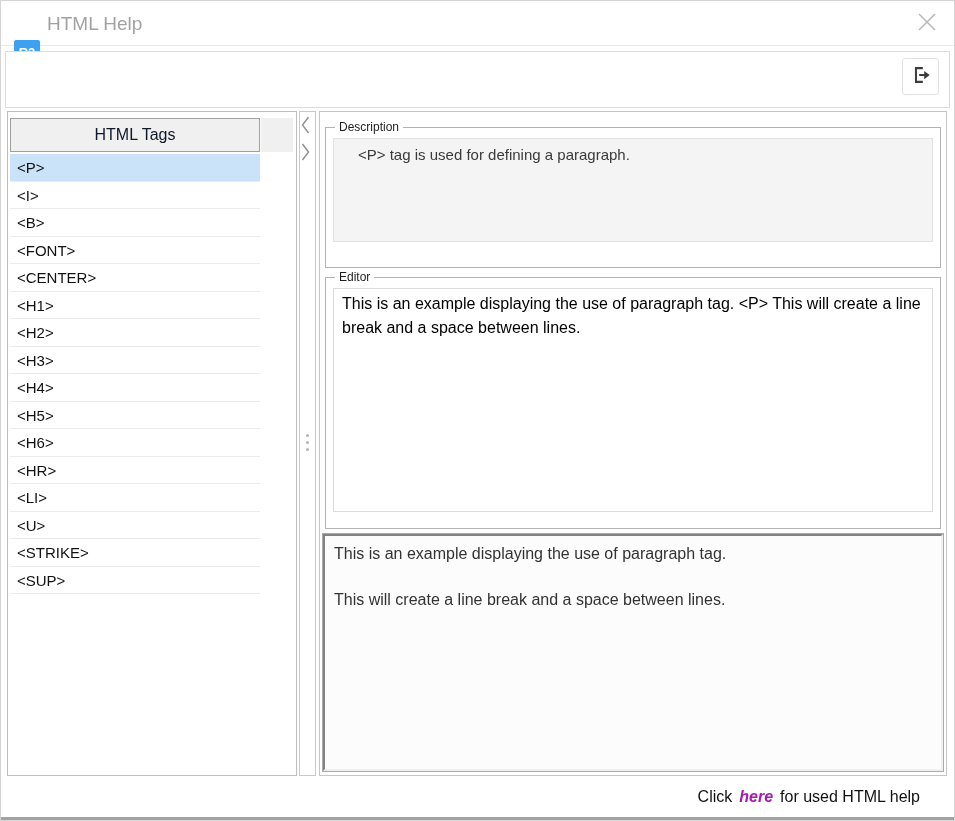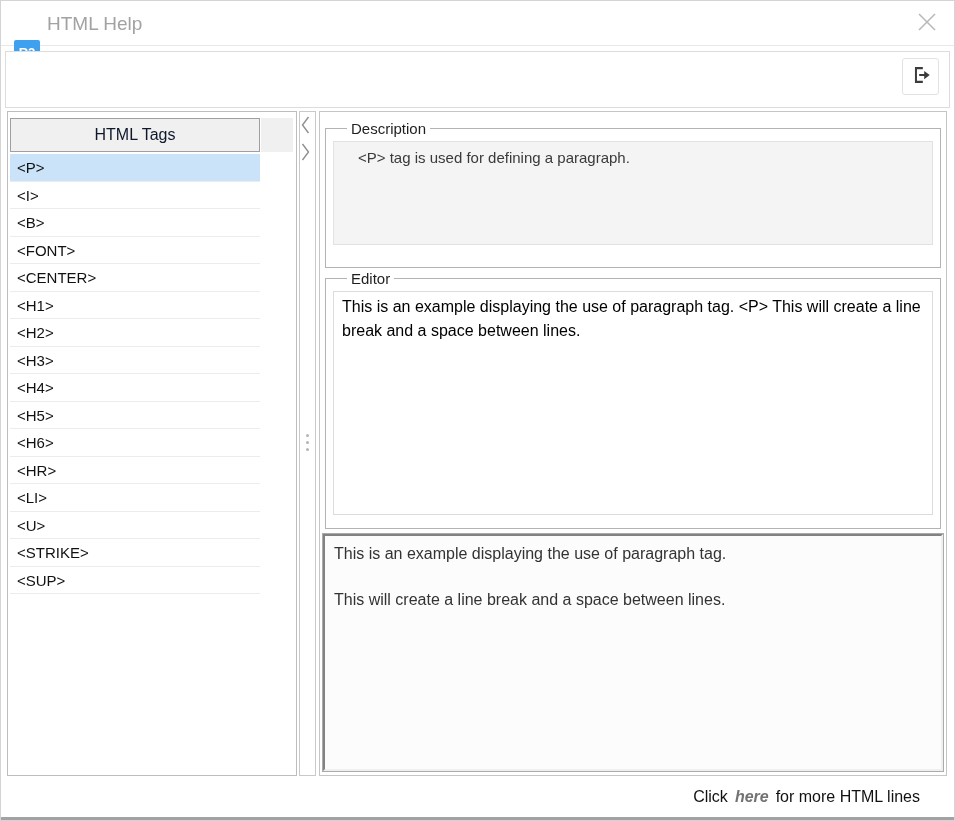--- a/index.html
+++ b/index.html
@@ -79,21 +79,21 @@
   
   .right-panel {
     position: absolute; left: 318px; top: 110px; width: 628px; height: 665px;
     border: 1px solid #c5c5c5; background: #ffffff;
   }
   fieldset {
     position: absolute; left: 5px; right: 5px;
     border: 1px solid #b3b3b3; padding: 4px 7px 7px 7px; background: #ffffff;
   }
   fieldset legend {
-    font-size: 15px; color: #1f1f1f; padding: 0 4px; margin-left: 14px;
+    font-size: 12px; color: #1f1f1f; padding: 0 4px; margin-left: 2px;
   }
   .fs-description { top: 8px; height: 148px; }
   .fs-editor      { top: 158px; height: 259px; }
   .description-box {
     width: 100%; height: 104px; background: #f4f4f4; border: 1px solid #e2e2e2;
     font-size: 15px; color: #3a3a3a; padding: 5px 24px; line-height: 22px;
   }
   .editor-box {
     width: 100%; height: 224px; background: #ffffff; border: 1px solid #dcdcdc;
     font-size: 16px; color: #000000; padding: 3px 8px; line-height: 24px;
@@ -112,21 +112,21 @@
   }
   .preview .line2 { margin-top: 23px; }
 
   
   .footer {
     position: absolute; left: 0; right: 0; top: 777px; height: 40px;
     background: #ffffff; text-align: right; padding-right: 34px;
     font-size: 16px; color: #111111; line-height: 38px;
   }
   .footer .link {
-    color: #737373; font-weight: bold; font-style: italic;
+    color: #a21caf; font-weight: bold; font-style: italic;
     margin: 4px 7px; cursor: pointer;
   }
   .bottom-line {
     position: absolute; left: 0; right: 0; bottom: 0; height: 3px;
     background: #a2a2a2;
   }
 </style>
 </head>
 <body>
 
@@ -213,18 +213,18 @@
     <div class="preview-outer">
       <div class="preview">
         <div class="line1">This is an example displaying the use of paragraph tag.</div>
         <div class="line2">This will create a line break and a space between lines.</div>
       </div>
     </div>
 
   </div>
 
   <div class="footer">
-    <span>Click</span><span class="link">here</span><span>for more HTML lines</span>
+    <span>Click</span><span class="link">here</span><span>for used HTML help</span>
   </div>
 
   <div class="bottom-line"></div>
 
 </div>
 
 </body></html>

